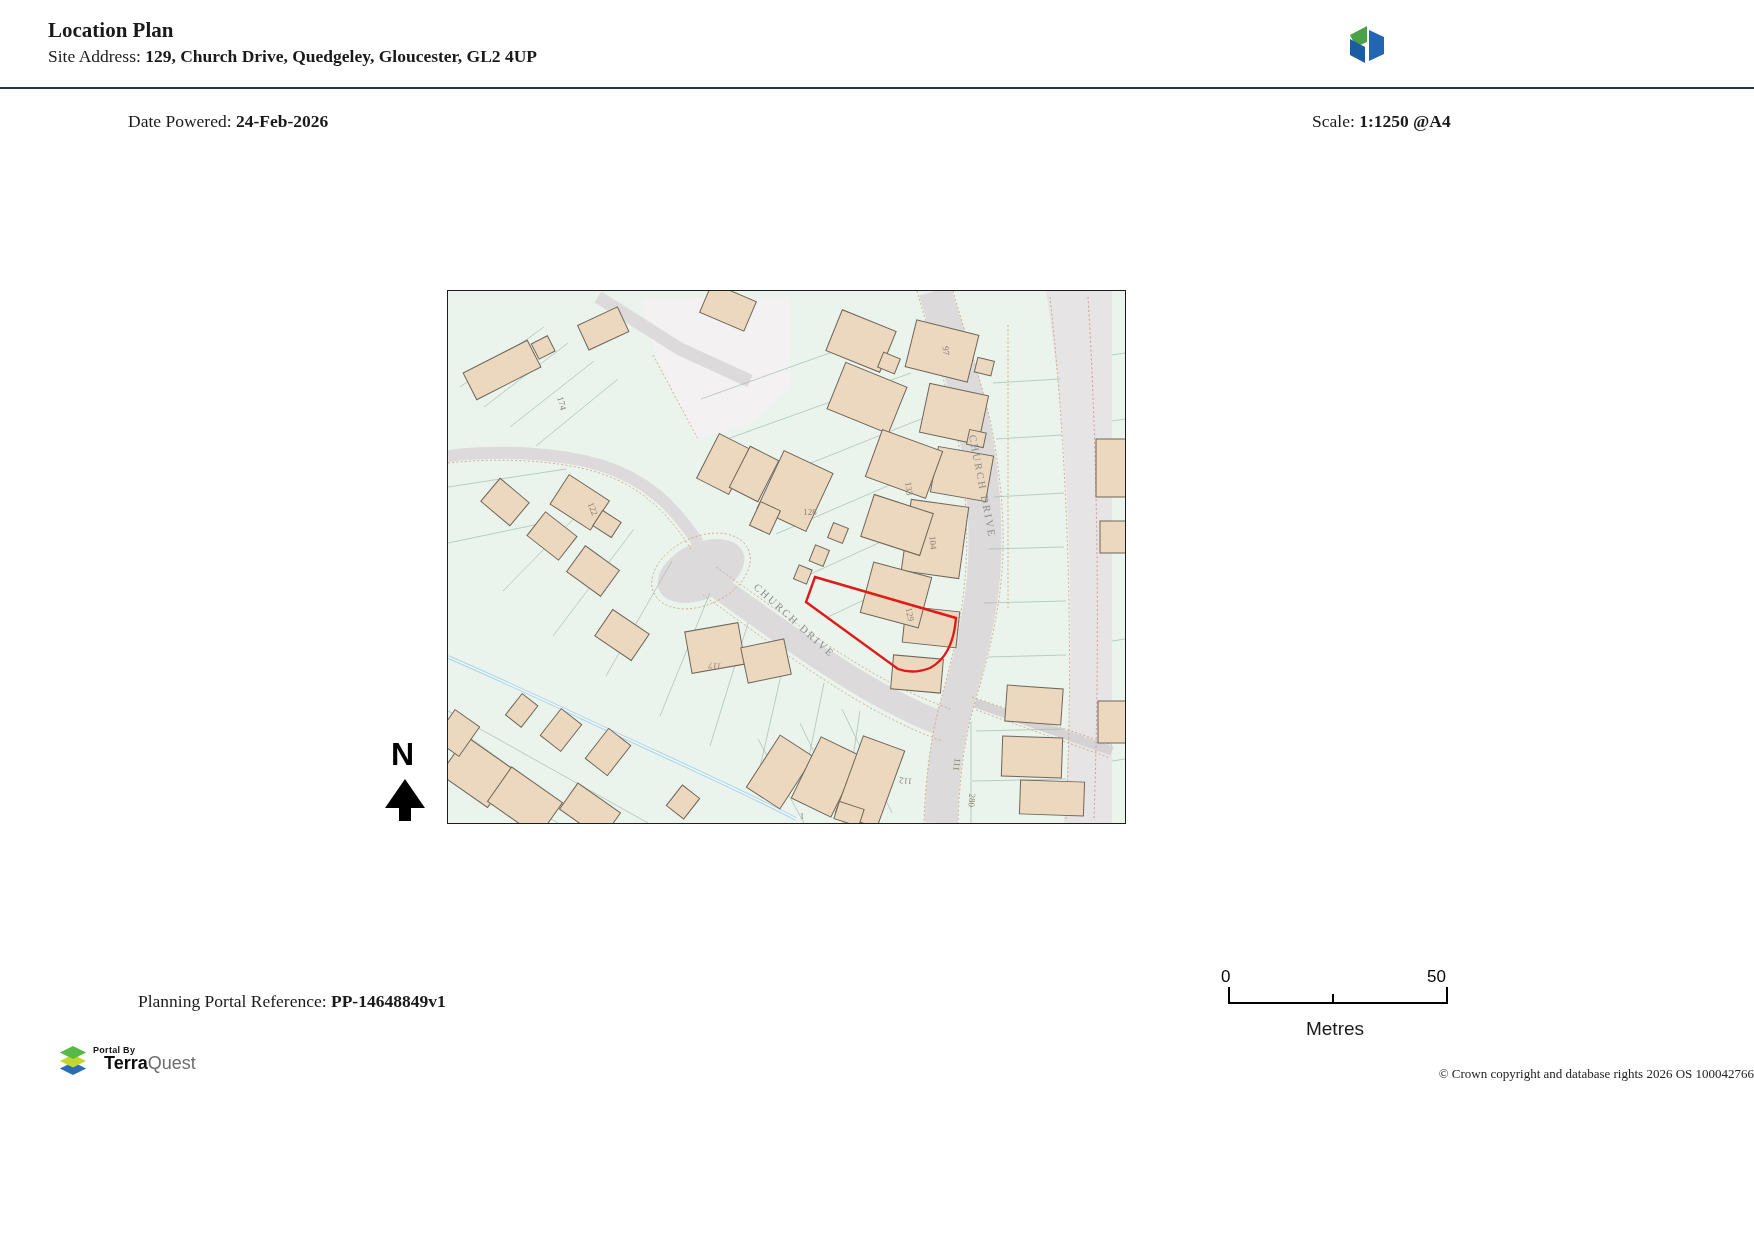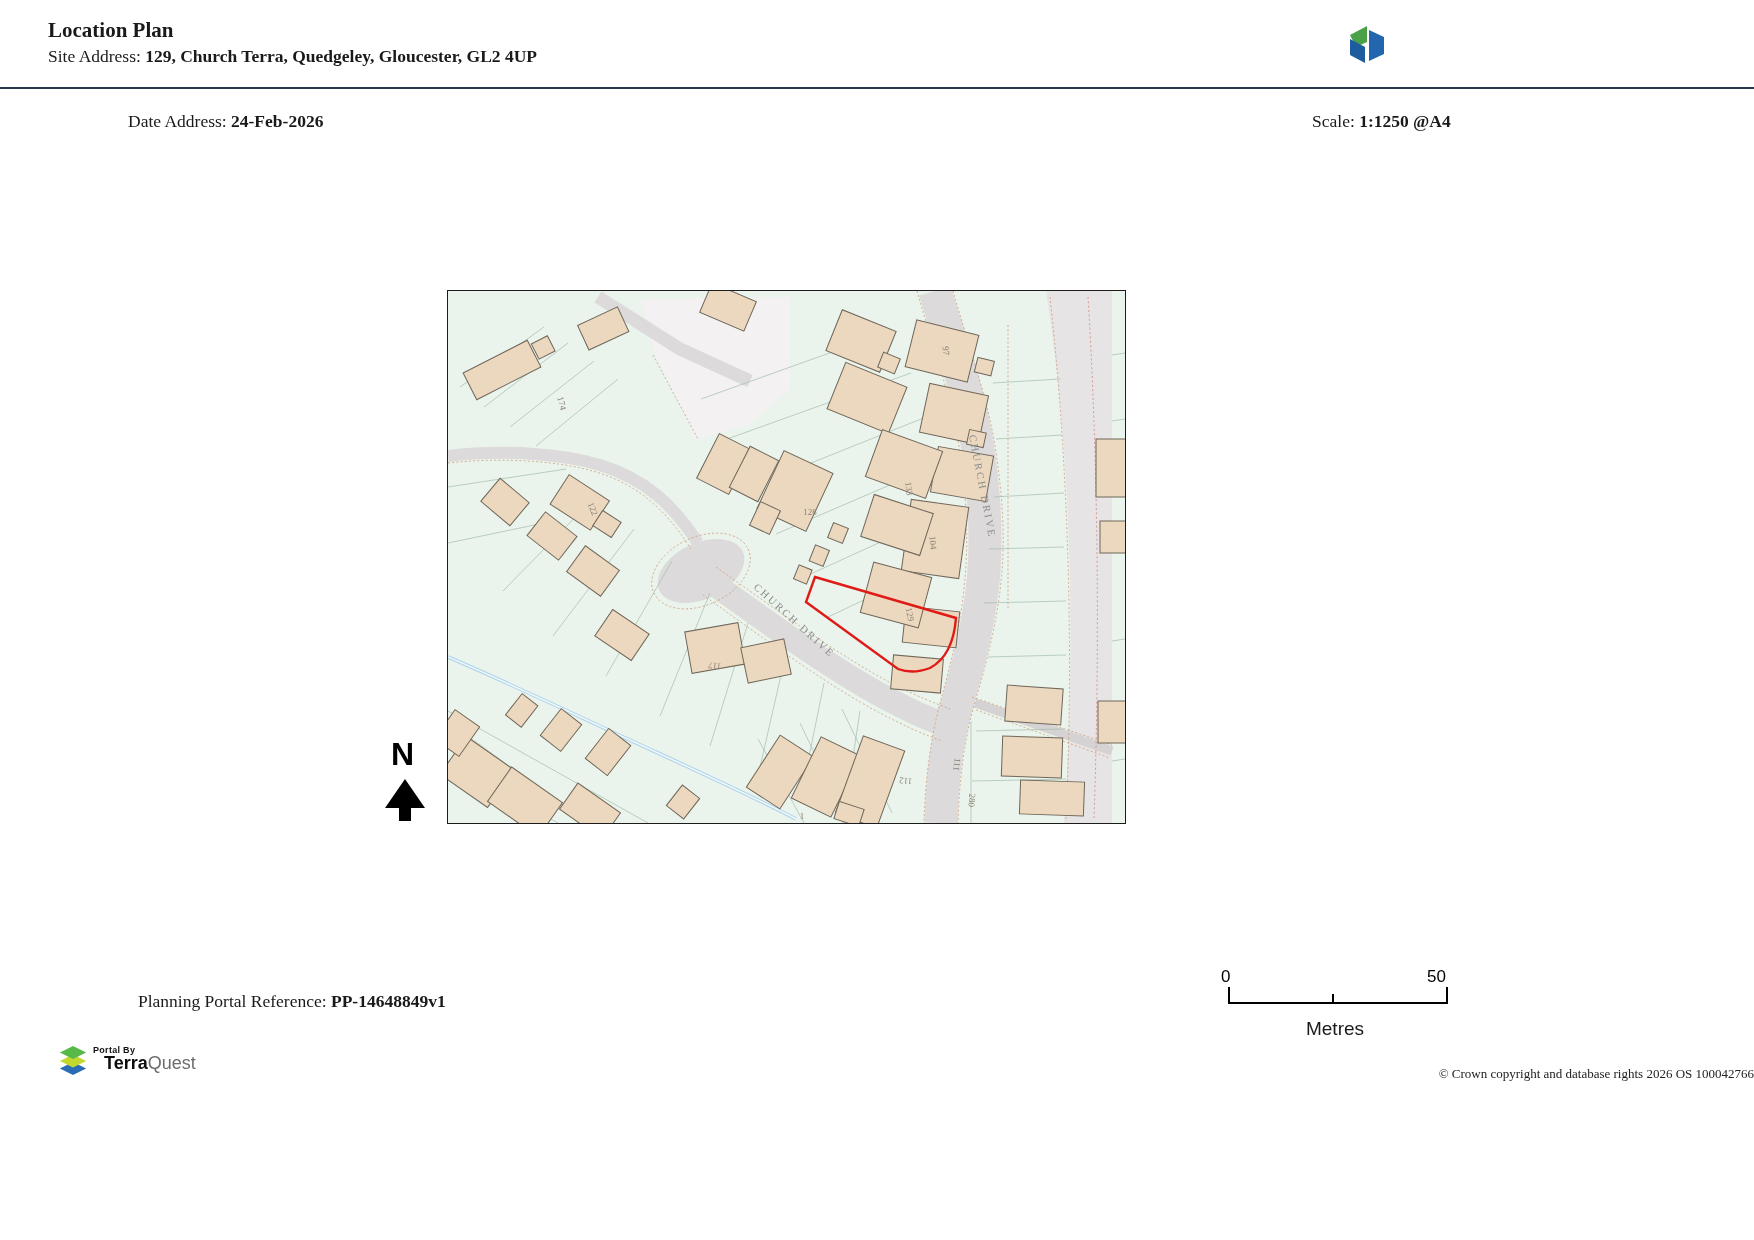--- a/index.html
+++ b/index.html
@@ -41,35 +41,35 @@
   .mnum{font-family:"Liberation Serif",serif;font-size:9px;fill:#8b8274;}
   .mroad{font-family:"Liberation Serif",serif;font-size:10.5px;fill:#8c8c8c;letter-spacing:2.2px;}
 </style>
 </head>
 <body>
 
 <div id="page">
 
   <div class="abs" id="title">Location Plan</div>
   <div class="abs" id="address">
-    <span>Site Address: </span><b>129, Church Terra, Quedgeley, Gloucester, GL2 4UP</b>
+    <span>Site Address: </span><b>129, Church Drive, Quedgeley, Gloucester, GL2 4UP</b>
   </div>
   <div class="abs" id="rule"></div>
 
   <div class="abs" id="logo">
     <svg class="abs" style="left:0;top:0" width="48" height="48" viewBox="0 0 48 48">
       <polygon points="10,13 27,4 27,20 16,25" fill="#4aa147"></polygon>
       <polygon points="29,8 44,15 44,32 29,39" fill="#2166ae"></polygon>
       <polygon points="10,17 10,33 25,41 25,25" fill="#1d5c9e"></polygon>
     </svg>
 
   </div>
 
   <div class="abs" id="date">
-    <span>Date Address: </span><b>24-Feb-2026</b>
+    <span>Date Powered: </span><b>24-Feb-2026</b>
   </div>
   <div class="abs" id="scale">
     <span>Scale: </span><b>1:1250 @A4</b>
   </div>
 
   <div class="abs" id="map">
     <svg width="677" height="532" viewBox="0 0 677 532">
 
       <rect x="0" y="0" width="677" height="532" fill="#eaf4ec"></rect>
 

